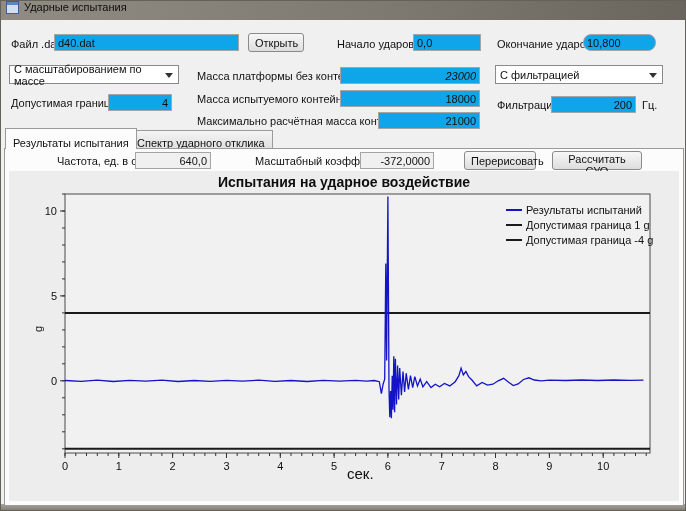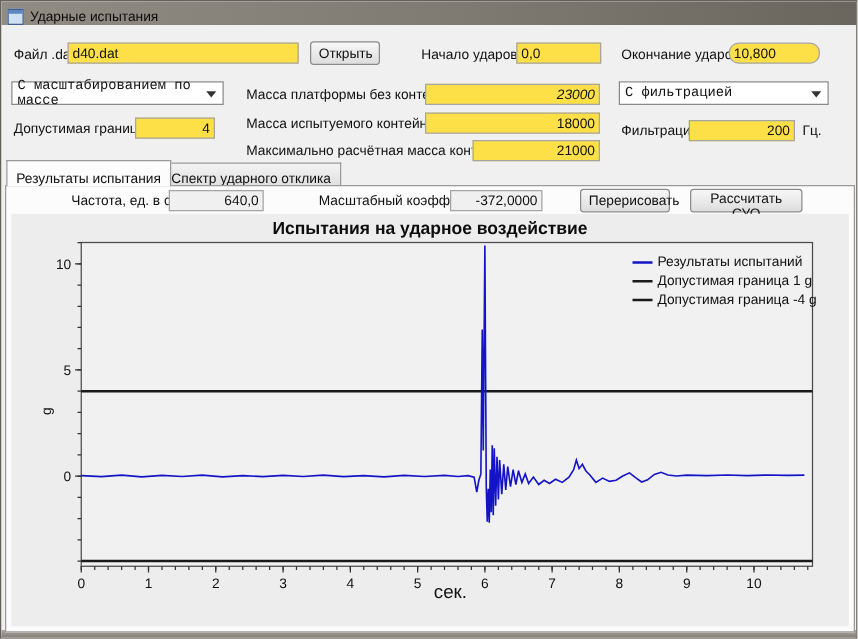--- a/index.html
+++ b/index.html
@@ -1,32 +1,32 @@
 <!DOCTYPE html>
 <html><head>
 <meta charset="utf-8">
 <style>
   html,body{margin:0;padding:0;background:#d6d3ce;font-family:"Liberation Sans",sans-serif;}
   .window{position:relative;width:686px;height:511px;background:#f0f0f0;border:1px solid #64605a;
           box-sizing:border-box;overflow:hidden;}
   .titlebar{position:absolute;left:0;top:0;width:100%;height:19px;
             background:linear-gradient(to right,#918c83,#7e7971 55%,#6a655d);
-            display:flex;align-items:flex-end;padding:0 5px;box-sizing:border-box;}
+            display:flex;align-items:flex-start;padding:0 5px;box-sizing:border-box;}
   .app-icon{width:11px;height:11px;background:#cfe0f2;border:1px solid #3f5f8f;position:relative;margin-right:5px;flex:0 0 auto;}
   .app-icon::before{content:"";position:absolute;left:0;top:0;right:0;height:3px;background:#5d87c0;}
   .title-text{font-size:11px;color:#0d0d0d;white-space:nowrap;}
   .lbl{position:absolute;font-size:11px;color:#111;white-space:nowrap;}
-  .inp{position:absolute;height:17px;border:1px solid #a5a5a5;background:#fde047;font-size:11px;
+  .inp{position:absolute;height:17px;border:1px solid #a5a5a5;background:#0ea5e9;font-size:11px;
        padding:0 3px;box-sizing:border-box;font-family:inherit;color:#111;}
   .inp.right{text-align:right;}
   .inp.ro{background:#f0f0f0;}
   .btn{position:absolute;height:19px;border:1px solid #8a8a8a;border-radius:3px;
        background:linear-gradient(#f7f7f7,#ececec 45%,#dddddd);font-size:11px;font-family:inherit;color:#111;cursor:default;}
   .combo{position:absolute;height:19px;border:1px solid #8a8a8a;background:#fff;font-size:11px;
-         display:flex;align-items:center;padding:0 16px 0 4px;box-sizing:border-box;color:#111;font-family:Liberation Mono, monospace;}
+         display:flex;align-items:center;padding:0 16px 0 4px;box-sizing:border-box;color:#111;}
   .combo .arrow{position:absolute;right:5px;top:7px;width:0;height:0;
                 border-left:4px solid transparent;border-right:4px solid transparent;border-top:5px solid #333;}
   .tab{position:absolute;height:19px;font-size:11px;display:flex;align-items:flex-end;padding:0 7px;
        border:1px solid #9a9a9a;border-bottom:none;background:linear-gradient(#f4f4f4,#dfdfdf);
        box-sizing:border-box;color:#111;white-space:nowrap;}
   .tab.active{background:#fcfcfc;z-index:3;}
   .panel{position:absolute;left:3px;top:147px;width:680px;height:358px;background:#fcfcfc;
          border:1px solid #9a9a9a;box-sizing:border-box;z-index:1;}
   .chart{position:absolute;left:4px;top:22px;width:670px;height:330px;background:#ededed;}
   .chart-title{position:absolute;top:3px;left:0;width:100%;text-align:center;font-weight:bold;

